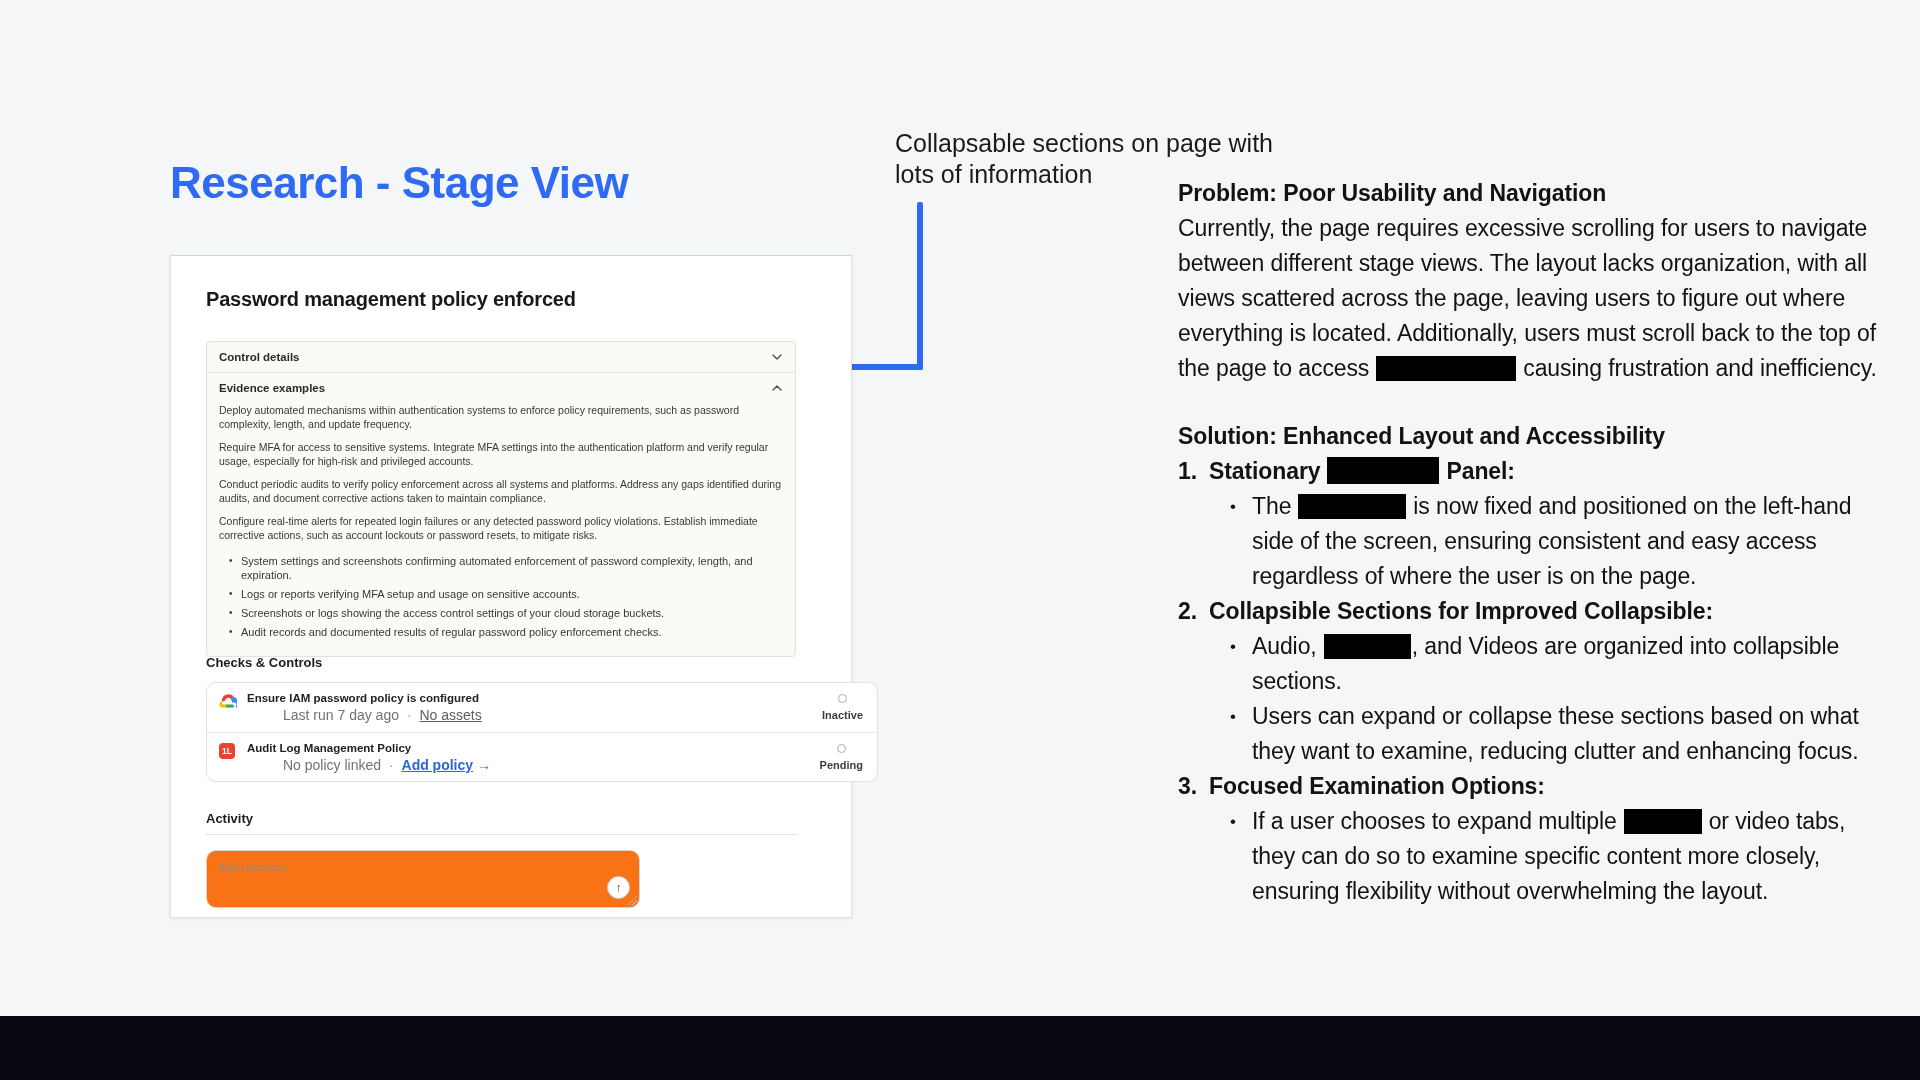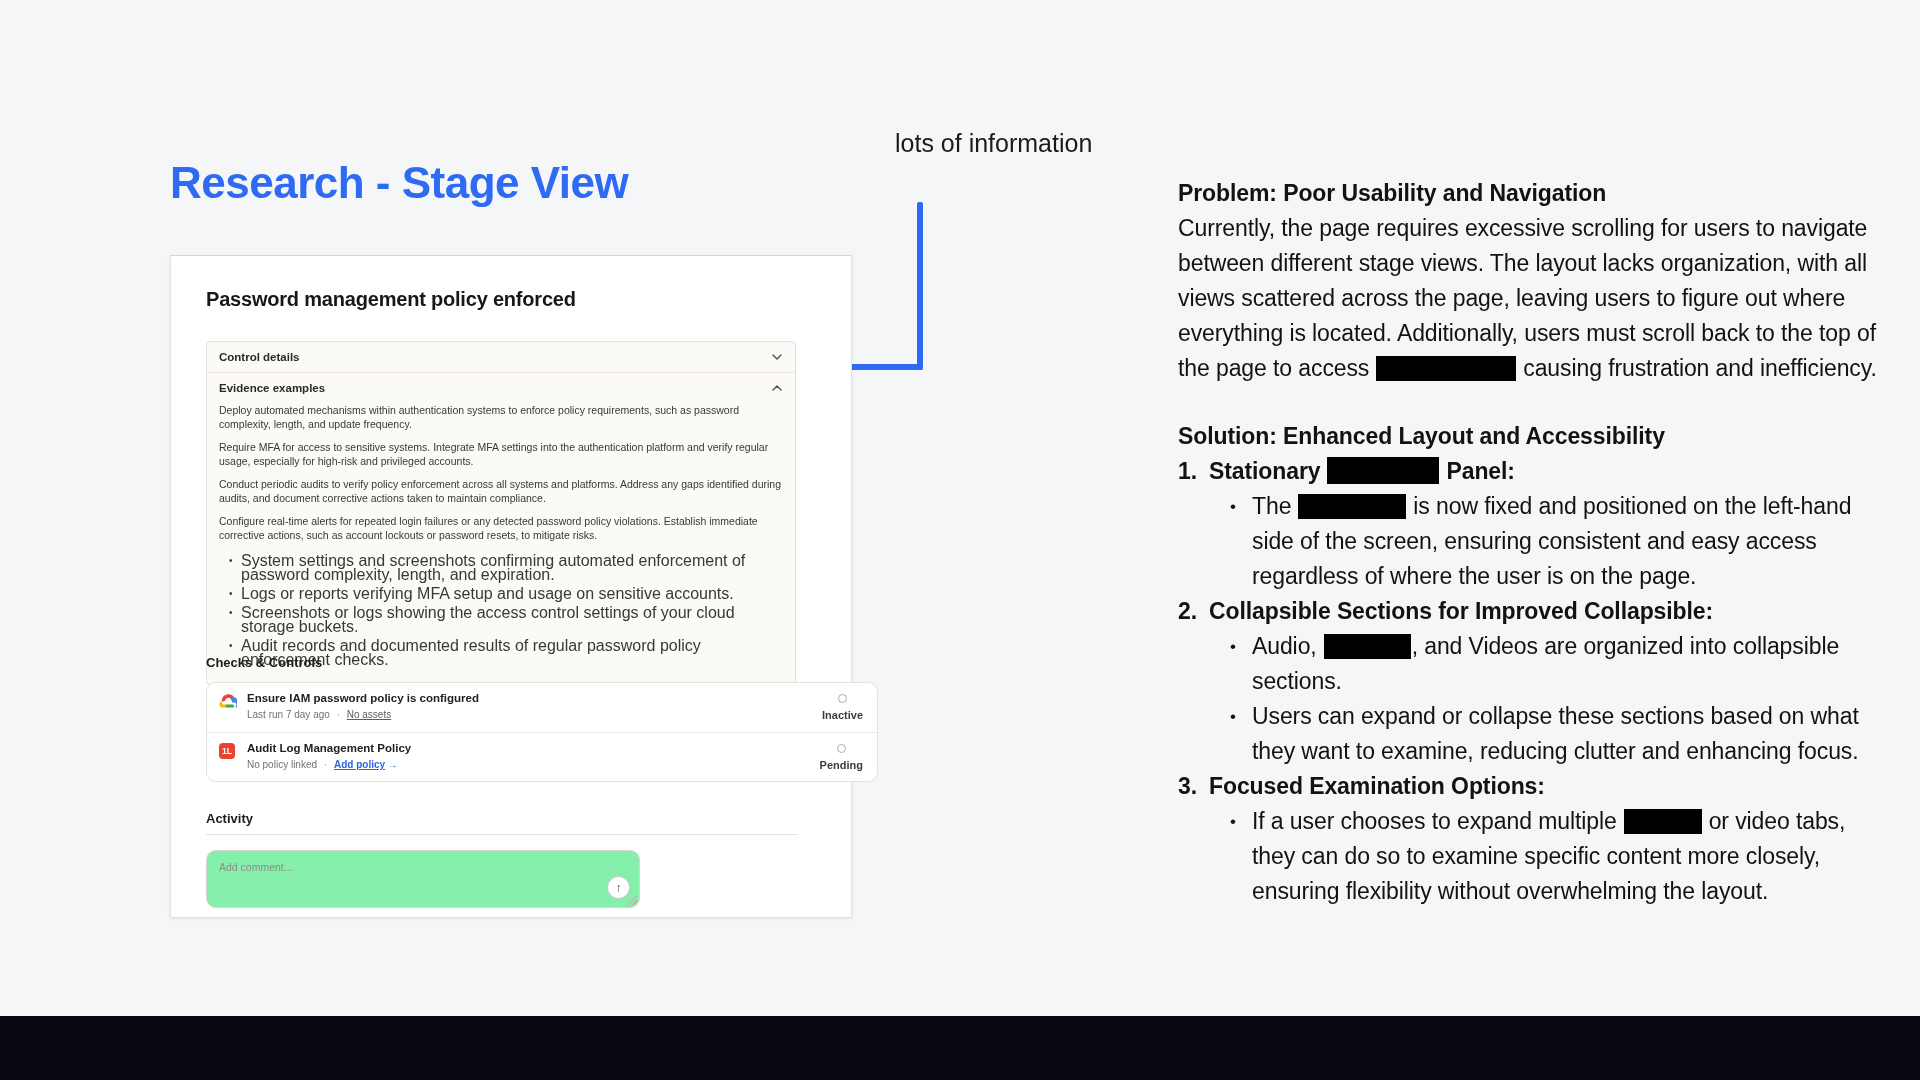--- a/index.html
+++ b/index.html
@@ -48,58 +48,58 @@
   }
   .panel-row + .panel-row { border-top:1px solid #e9e5de;text-align:right; }
   .panel-row .lbl { font-size:11.5px; font-weight:700; color:#2a2a28; }
   .panel-body { padding:1px 12px 12px 12px; }
   .panel-body p {
     font-size:10.5px; line-height:14px; color:#3a3835; margin-bottom:9px;
   }
   .ev-bullets { list-style:none; margin-top:12px; }
   .ev-bullets li {
     position:relative; padding-left:14px; margin-left:8px;
-    font-size:16px; line-height:14px; color:#3a3835; margin-bottom:5px;
+    font-size:11px; line-height:14px; color:#3a3835; margin-bottom:5px;
   }
   .ev-bullets li:before {
     content:"•"; position:absolute; left:2px; top:0; color:#3a3835; font-size:10px;
   }
 
   .section-h { position:absolute; left:35px; font-size:13px; font-weight:700; color:#1c1c1c; }
   .checks-h { top:399px; }
 
   .checks-box {
     position:absolute; left:35px; top:426px; width:672px;
     background:#fff; border:1px solid #e5e1d9; border-radius:10px;
   }
   .check-row { position:relative; padding:8px 12px 9px 40px; height:49px; cursor:pointer; }
   .check-row + .check-row { border-top:1px solid #eeeae3; }
   .check-icon { position:absolute; left:12px; top:10px; width:18px; height:16px; }
   .check-title { font-size:11.5px; font-weight:700; color:#202124; line-height:15px; }
-  .check-meta { font-size:10px; color:#74726e; line-height:14px; margin-top:2px; }
+  .check-meta { font-size:14px; color:#74726e; line-height:14px; margin-top:2px;margin-left:36px; }
   .check-meta .sep { margin:0 4px; color:#9a9893; }
   .meta-link { color:#5f5d59; text-decoration:underline; cursor:pointer; }
   .meta-link.blue { color:#2c66d9; font-weight:700; }
   .meta-arrow { color:#2c66d9; text-decoration:none; font-weight:700; }
   .status { position:absolute; right:14px; top:11px; display:flex; align-items:center; gap:6px;flex-direction:column; }
   .status-dot { width:9px; height:9px; border:1.5px solid #aeaca7; border-radius:50%; background:transparent; }
   .status-lbl { font-size:11px; font-weight:700; color:#3c3c3a; }
   .gcp-badge { width:18px; height:15px; display:block; }
   .log-badge {
     width:16px; height:16px; border-radius:4px; background:#e8432f;
     color:#fff; font-size:8.5px; font-weight:800; display:flex; align-items:center; justify-content:center;
     letter-spacing:0;
   }
 
   .activity-h { top:555px; }
   .activity-divider { position:absolute; left:35px; top:578px; width:592px; height:1px; background:#e8e4dd; }
 
   .comment-box {
     position:absolute; left:35px; top:594px; width:434px; height:58px;
-    background:#86efac; border:1px solid #d8d4cd; border-radius:10px;
+    background:#f97316; border:1px solid #d8d4cd; border-radius:10px;
   }
   .comment-box textarea {
     position:absolute; inset:0; width:100%; height:100%; resize:none; border:0; outline:none;
     background:transparent; border-radius:10px;
     padding:10px 46px 10px 12px; font-family:"Liberation Sans", sans-serif;
     font-size:10.5px; color:#333;
   }
   .comment-box textarea::placeholder { color:#8d8b86; }
   .send-btn {
     position:absolute; right:9px; bottom:8px; width:23px; height:23px; border-radius:50%;
@@ -137,20 +137,21 @@
   .bottom-bar { position:absolute; left:0; top:1016px; width:1920px; height:64px; background:#0a0913; }
 
   .chev { display:block; }
 </style>
 </head>
 <body>
 
 <h1 class="slide-title">Research - Stage View</h1>
 
 <div class="annotation">
+  <div>Collapsable sections on page with</div>
   <div>lots of information</div>
 </div>
 <div class="conn-v"></div>
 <div class="conn-h"></div>
 
 <div class="card">
   <div class="card-title">Password management policy enforced</div>
 
   <div class="panel">
     <div class="panel-row">

